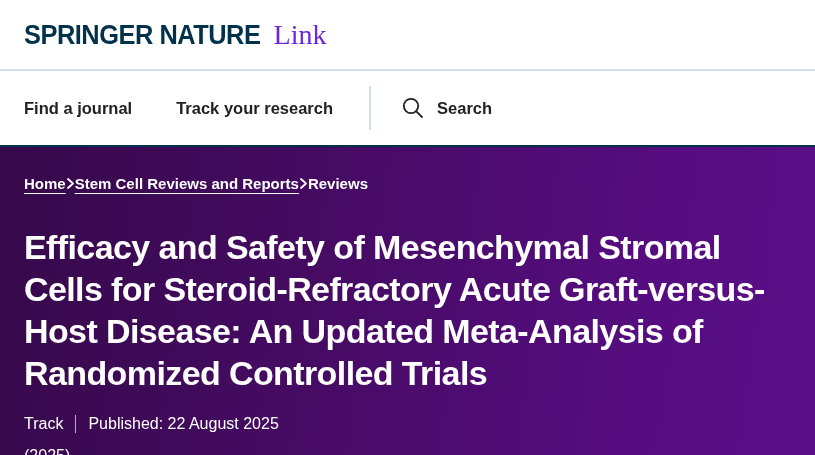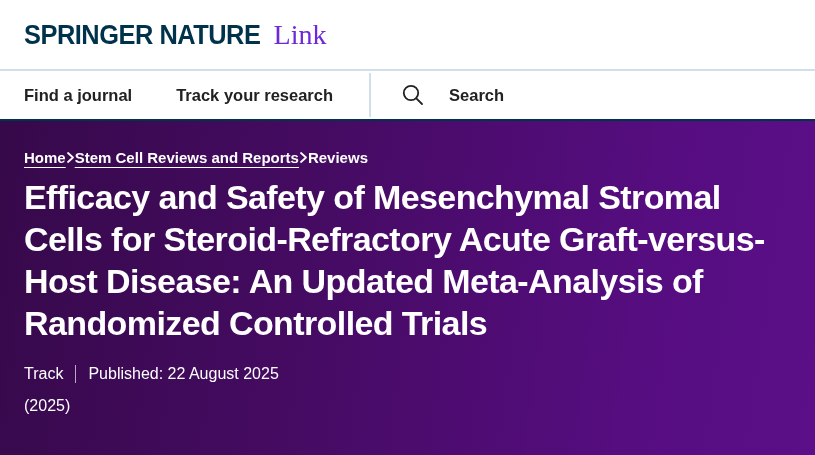--- a/index.html
+++ b/index.html
@@ -25,35 +25,35 @@
     white-space: nowrap;
   }
   .logo-suffix {
     font-family: "Liberation Serif", serif;
     font-weight: 400; font-size: 28px; color: #6d28d9;
     margin-left: -12px;
   }
 
   
   .nav-bar {
-    height: 50px; background: #ffffff;
+    height: 76px; background: #ffffff;
     border-bottom: 2px solid #01324b;
     display: flex; align-items: center;
     padding: 0 24px; flex: 0 0 auto;
   }
   .nav-item {
     font-size: 16.5px; font-weight: 700; color: #222222;
     margin-right: 44px; cursor: pointer; white-space: nowrap;
   }
   .nav-divider {
     width: 2px; height: 44px; background: #cfe0ea;
     margin: 0 6px 0 -8px; flex: 0 0 auto;
   }
   .search-group {
-    display: flex; align-items: center; gap: 24px;
+    display: flex; align-items: center; gap: 12px;
     margin-left: 24px; cursor: pointer;
   }
   .search-icon svg { display: block; }
   .search-label { font-size: 16.5px; font-weight: 700; color: #222222; }
 
   
   .hero {
     flex: 1 1 auto;
     background: linear-gradient(98deg, #36094a 0%, #450b62 38%, #560d80 78%, #5b0f88 100%);
     color: #ffffff;
@@ -66,21 +66,21 @@
   .crumb-link {
     color: #ffffff; text-decoration: underline;
     text-underline-offset: 4px; text-decoration-thickness: 1px;
     cursor: pointer;
   }
   .crumb-current { color: #ffffff; }
   .crumb-chevron { display: flex; align-items: center; }
   .crumb-chevron svg { display: block; }
 
   .article-title {
-    margin-top: 10px;
+    margin-top: 34px;
     max-width: 784px;
     font-size: 34px; line-height: 42px; font-weight: 700;
     letter-spacing: -0.6px; color: #ffffff;
   }
 
   .meta-row {
     margin-top: 21px;
     display: flex; align-items: center;
     font-size: 16px;
   }

